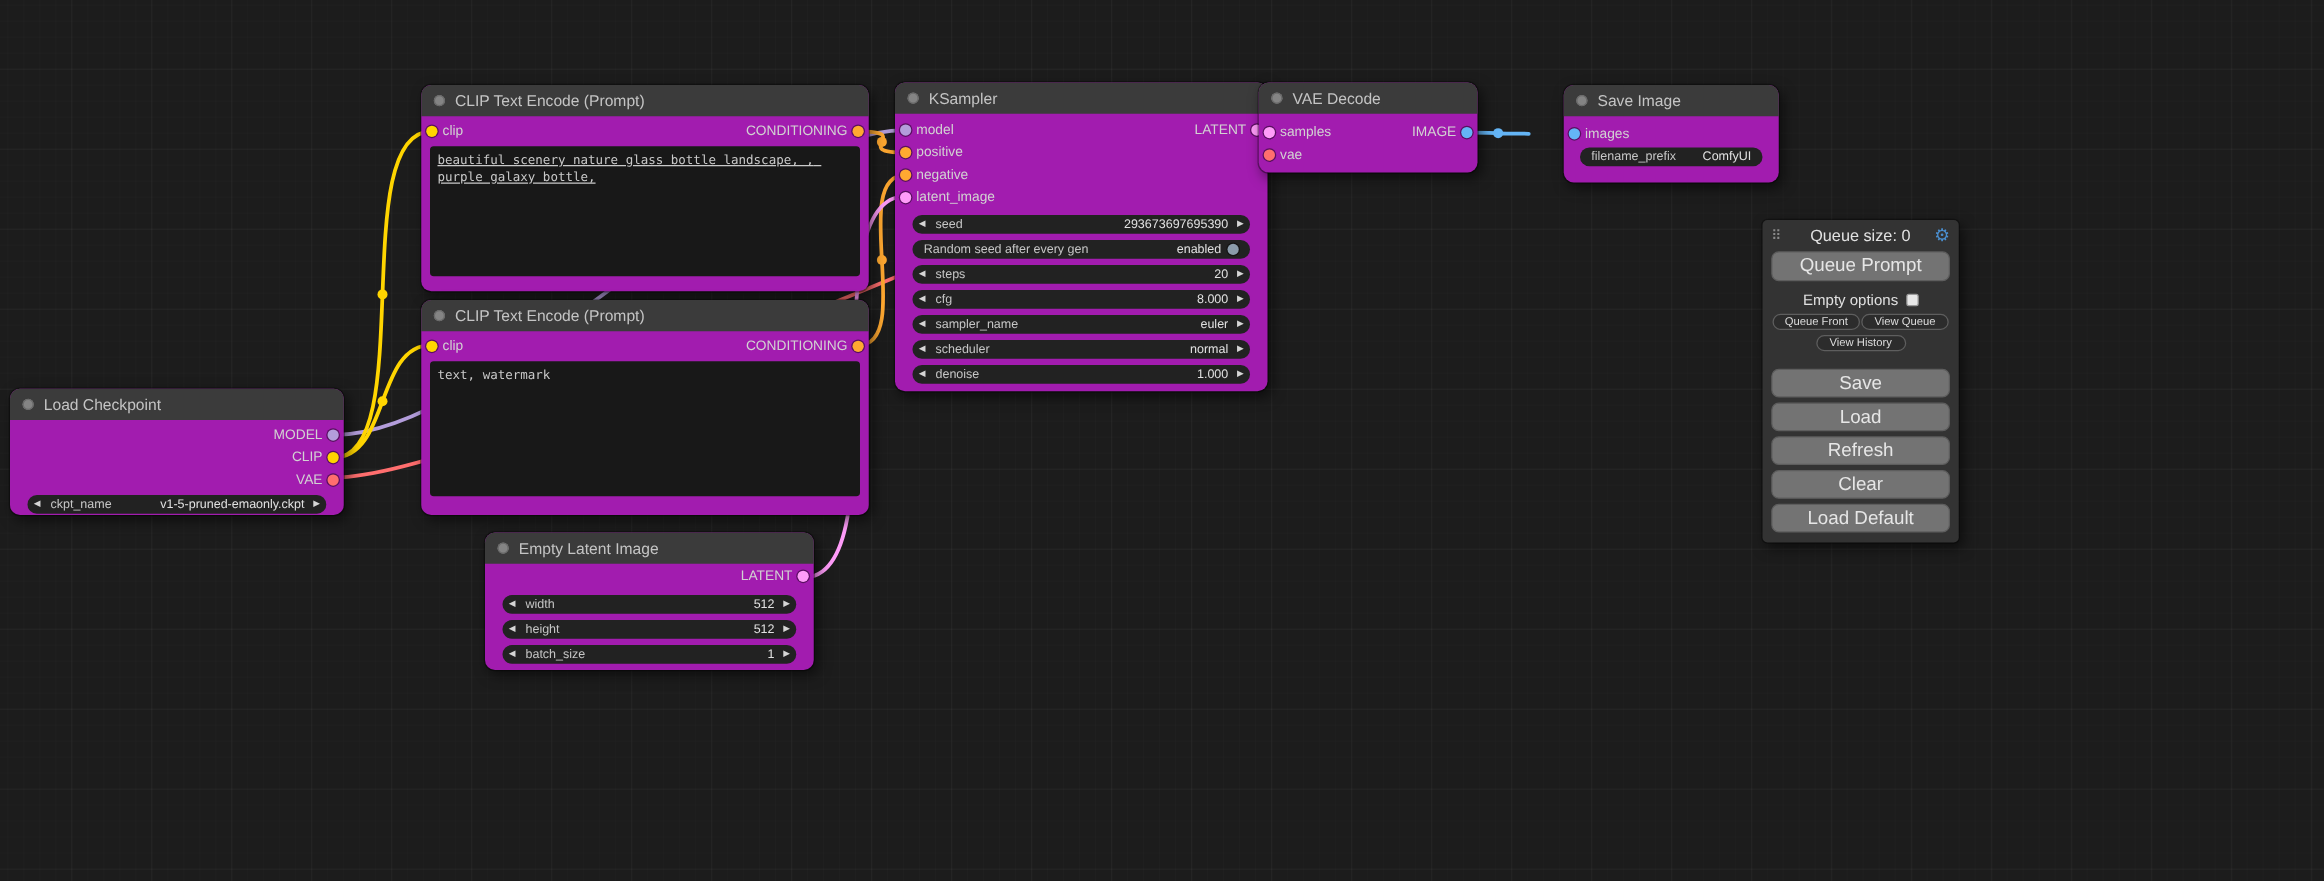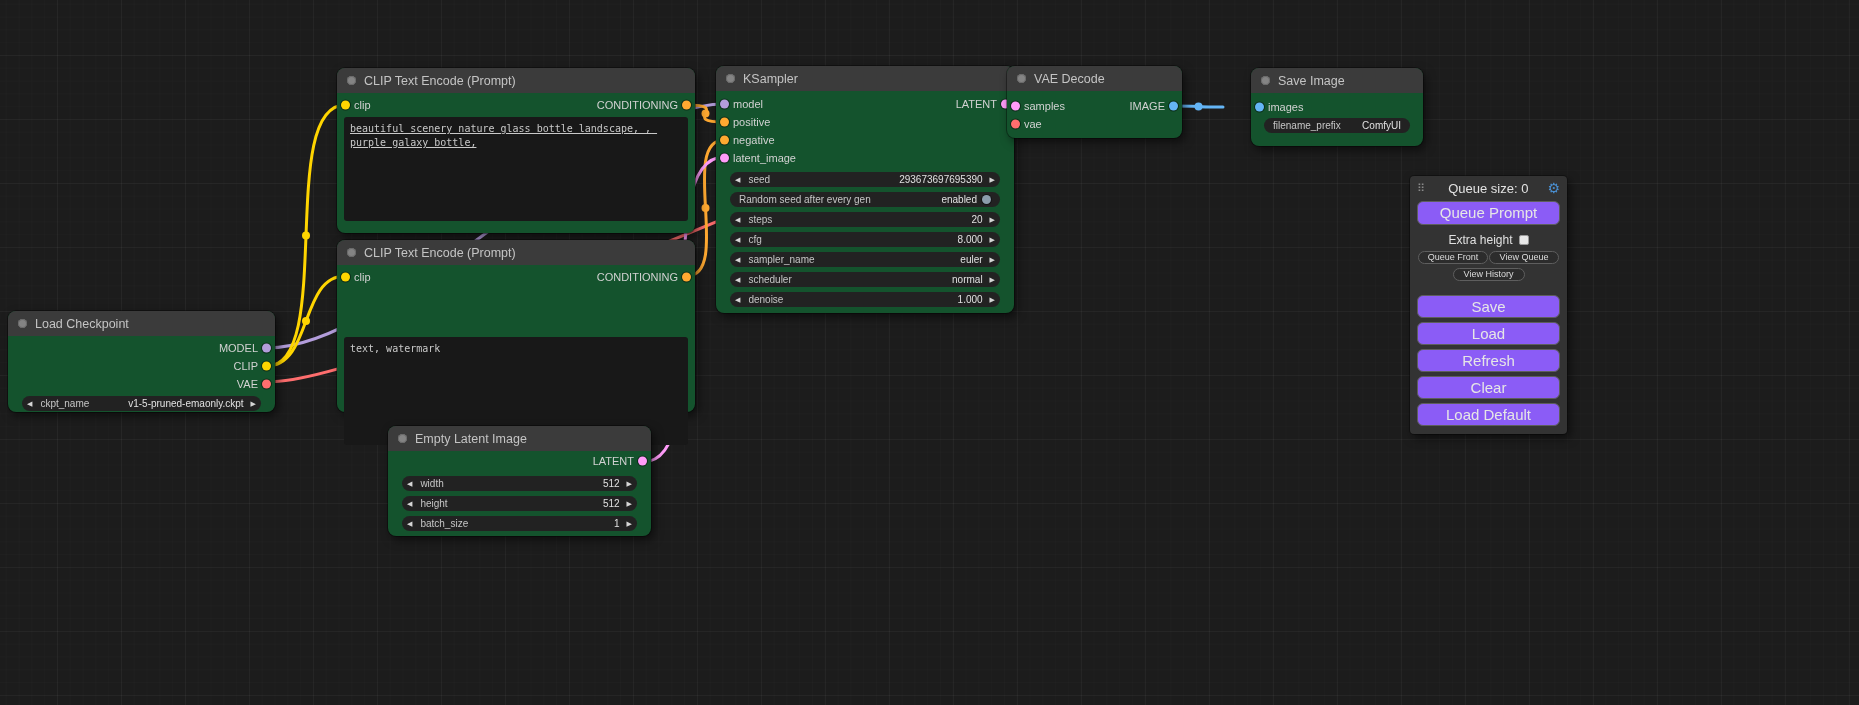--- a/index.html
+++ b/index.html
@@ -18,21 +18,21 @@
       linear-gradient(rgba(255,255,255,0.012) 1px, transparent 1px),
       linear-gradient(90deg, rgba(255,255,255,0.012) 1px, transparent 1px);
     background-size:64px 64px, 64px 64px, 12.8px 12.8px, 12.8px 12.8px;
     background-position:-7px -9px;
   }
   #wires { position:absolute; inset:0; z-index:1; }
 
   
   .node {
     position:absolute; z-index:2;
-    background:#14532d;
+    background:#a21caf;
     border-radius:8px;
     box-shadow:3px 4px 10px rgba(0,0,0,.55), 0 0 0 1px rgba(0,0,0,.35);
     color:#cfcfcf;
   }
   .node-title {
     height:25px; display:flex; align-items:center; gap:8px;
     background:#3b3b3b; border-radius:8px 8px 0 0;
     padding:0 10px; font-size:12.5px; color:#c4c4c4;
   }
   .title-dot {
@@ -81,21 +81,21 @@
   
   #node-load-checkpoint { left:8px;    top:311px; width:267px; height:101px; }
   #node-load-checkpoint .slot-row { height:18px; }
   #node-load-checkpoint .slots { padding-top:3px; }
   #node-load-checkpoint .widget { margin-top:3px; }
 
   #node-clip-pos { left:337px; top:68px;  width:358px; height:165px; }
   #node-clip-neg { left:337px; top:240px; width:358px; height:172px; }
   .clip-node .slot-row { height:24px; }
   #node-clip-pos .prompt-text { height:104px;text-decoration:underline; }
-  #node-clip-neg .prompt-text { height:108px;margin-top:48px; }
+  #node-clip-neg .prompt-text { height:108px; }
 
   #node-empty-latent { left:388px; top:426px; width:263px; height:110px; }
   #node-empty-latent .slot-row { height:20px; }
 
   #node-ksampler { left:716px; top:66px; width:298px; height:247px; }
   #node-ksampler .slots { padding-top:4px; }
   #node-ksampler .slot-row { height:18px; }
 
   #node-vae-decode { left:1007px; top:66px; width:175px; height:72px; }
   #node-vae-decode .slots { padding-top:6px; }
@@ -117,21 +117,21 @@
   }
   .menu-header {
     display:flex; align-items:center; height:22px; padding:2px 7px 0;
     font-size:13px; color:#e2e2e2;
   }
   .drag-handle { font-size:11px; color:#8a8a8a; margin-right:4px; cursor:move; }
   .menu-title { flex:1; text-align:center; }
   .gear { font-size:14px; line-height:1; cursor:pointer; }
 
   .btn {
-    display:block; background:#8b5cf6; border:1px solid #5e5e5e;
+    display:block; background:#737373; border:1px solid #5e5e5e;
     color:#e6e6e6; border-radius:6px; text-align:center;
     font-family:"Liberation Sans", sans-serif; cursor:pointer;
   }
   .btn-big   { margin:4px 7px 0; height:23px; line-height:21px; font-size:15px; width:143px; }
   .btn-queue { margin:3px 7px 0; height:24px; line-height:22px; font-size:15px; width:143px; }
   .extra-row {
     display:flex; align-items:center; justify-content:center; gap:6px;
     margin:8px 0 4px; font-size:12px; color:#e0e0e0;
   }
   .checkbox {
@@ -360,21 +360,21 @@
 </div>
 
 <div id="menu">
   <div class="menu-header">
     <span class="drag-handle">⠿</span>
     <span class="menu-title">Queue size: 0</span>
     <span class="gear" style="color: rgb(74, 143, 208);">⚙</span>
   </div>
   <div class="btn btn-queue">Queue Prompt</div>
   <div class="extra-row">
-    <span>Extra height</span>
+    <span>Empty options</span>
     <span class="checkbox"></span>
   </div>
   <div class="small-row">
     <div class="btn btn-small">Queue Front</div>
     <div class="btn btn-small">View Queue</div>
   </div>
   <div class="btn btn-small btn-history">View History</div>
   <div class="spacer-8"></div>
   <div class="btn btn-big">Save</div>
   <div class="btn btn-big">Load</div>

